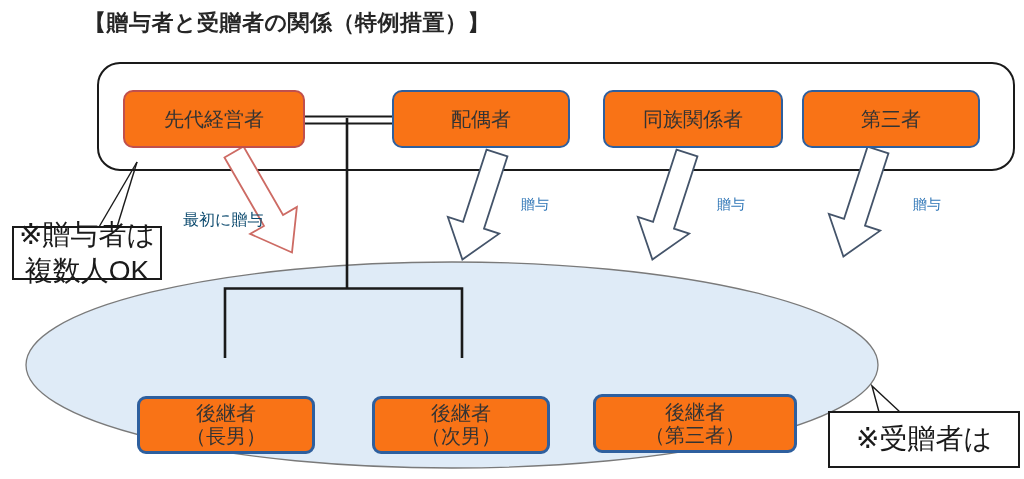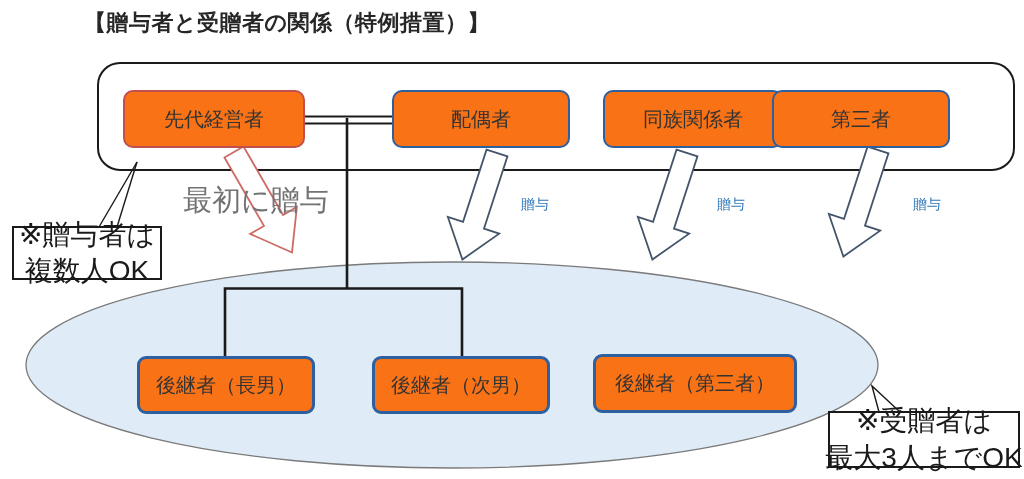--- a/index.html
+++ b/index.html
@@ -15,43 +15,43 @@
   .box{
     position:absolute;z-index:2;box-sizing:border-box;background:#f97316;
     display:flex;align-items:center;justify-content:center;
     color:#333333;font-size:20px;white-space:nowrap;
   }
   .top-box{border:2.5px solid #2e5f9e;border-radius:10px;height:58px;}
   .box-red{border-color:#c0504d;}
   #box-sendai{left:123px;top:90px;width:182px;}
   #box-haigusha{left:392px;top:90px;width:178px;}
   #box-dozoku{left:603px;top:90px;width:180px;}
-  #box-daisansha{left:772px;top:90px;width:178px;}
+  #box-daisansha{left:802px;top:90px;width:178px;}
   .bottom-box{
-    border:3px solid #2e5f9e;border-radius:9px;flex-direction:row;
-    line-height:1.15;text-align:right;
+    border:3px solid #2e5f9e;border-radius:9px;flex-direction:column;
+    line-height:1.15;text-align:right;margin-top:40px;
   }
   #box-chonan{left:137px;top:356px;width:178px;height:58px;}
   #box-jinan{left:372px;top:356px;width:178px;height:58px;}
   #box-daisansha2{left:593px;top:354px;width:204px;height:59px;}
   .note{
     position:absolute;z-index:2;box-sizing:border-box;background:#ffffff;
     border:2px solid #1a1a1a;color:#1a1a1a;font-size:28px;line-height:1.3;
     display:flex;flex-direction:column;align-items:center;justify-content:center;
     text-align:center;white-space:nowrap;
   }
   #note-left{left:12px;top:226px;width:150px;height:54px;}
   #note-right{left:828px;top:411px;width:192px;height:57px;}
   .gift-label{position:absolute;z-index:2;color:#2e75b6;font-size:14px;white-space:nowrap;}
   #gift1{left:521px;top:196px;}
   #gift2{left:717px;top:196px;}
   #gift3{left:913px;top:196px;}
   .first-gift{
-    position:absolute;z-index:2;left:183px;top:181px;
-    color:#737373;font-size:29px;white-space:nowrap;
+    position:absolute;z-index:2;left:183px;top:210px;
+    color:#0c4a6e;font-size:16px;white-space:nowrap;
   }
 </style>
 </head>
 <body>
 
 <div class="canvas">
 
   <svg class="layer-svg" width="1024" height="479" viewBox="0 0 1024 479">
 
     <rect x="98" y="63" width="916" height="107" rx="22" ry="22" fill="#ffffff" stroke="#1a1a1a" stroke-width="2"></rect>
@@ -116,16 +116,15 @@
     <span>後継者</span>
     <span>（第三者）</span>
   </div>
 
   <div class="note" id="note-left">
     <span>※贈与者は</span>
     <span>複数人OK</span>
   </div>
   <div class="note" id="note-right">
     <span>※受贈者は</span>
-    <span>最大3人までOK</span>
   </div>
 
 </div>
 
 </body></html>

